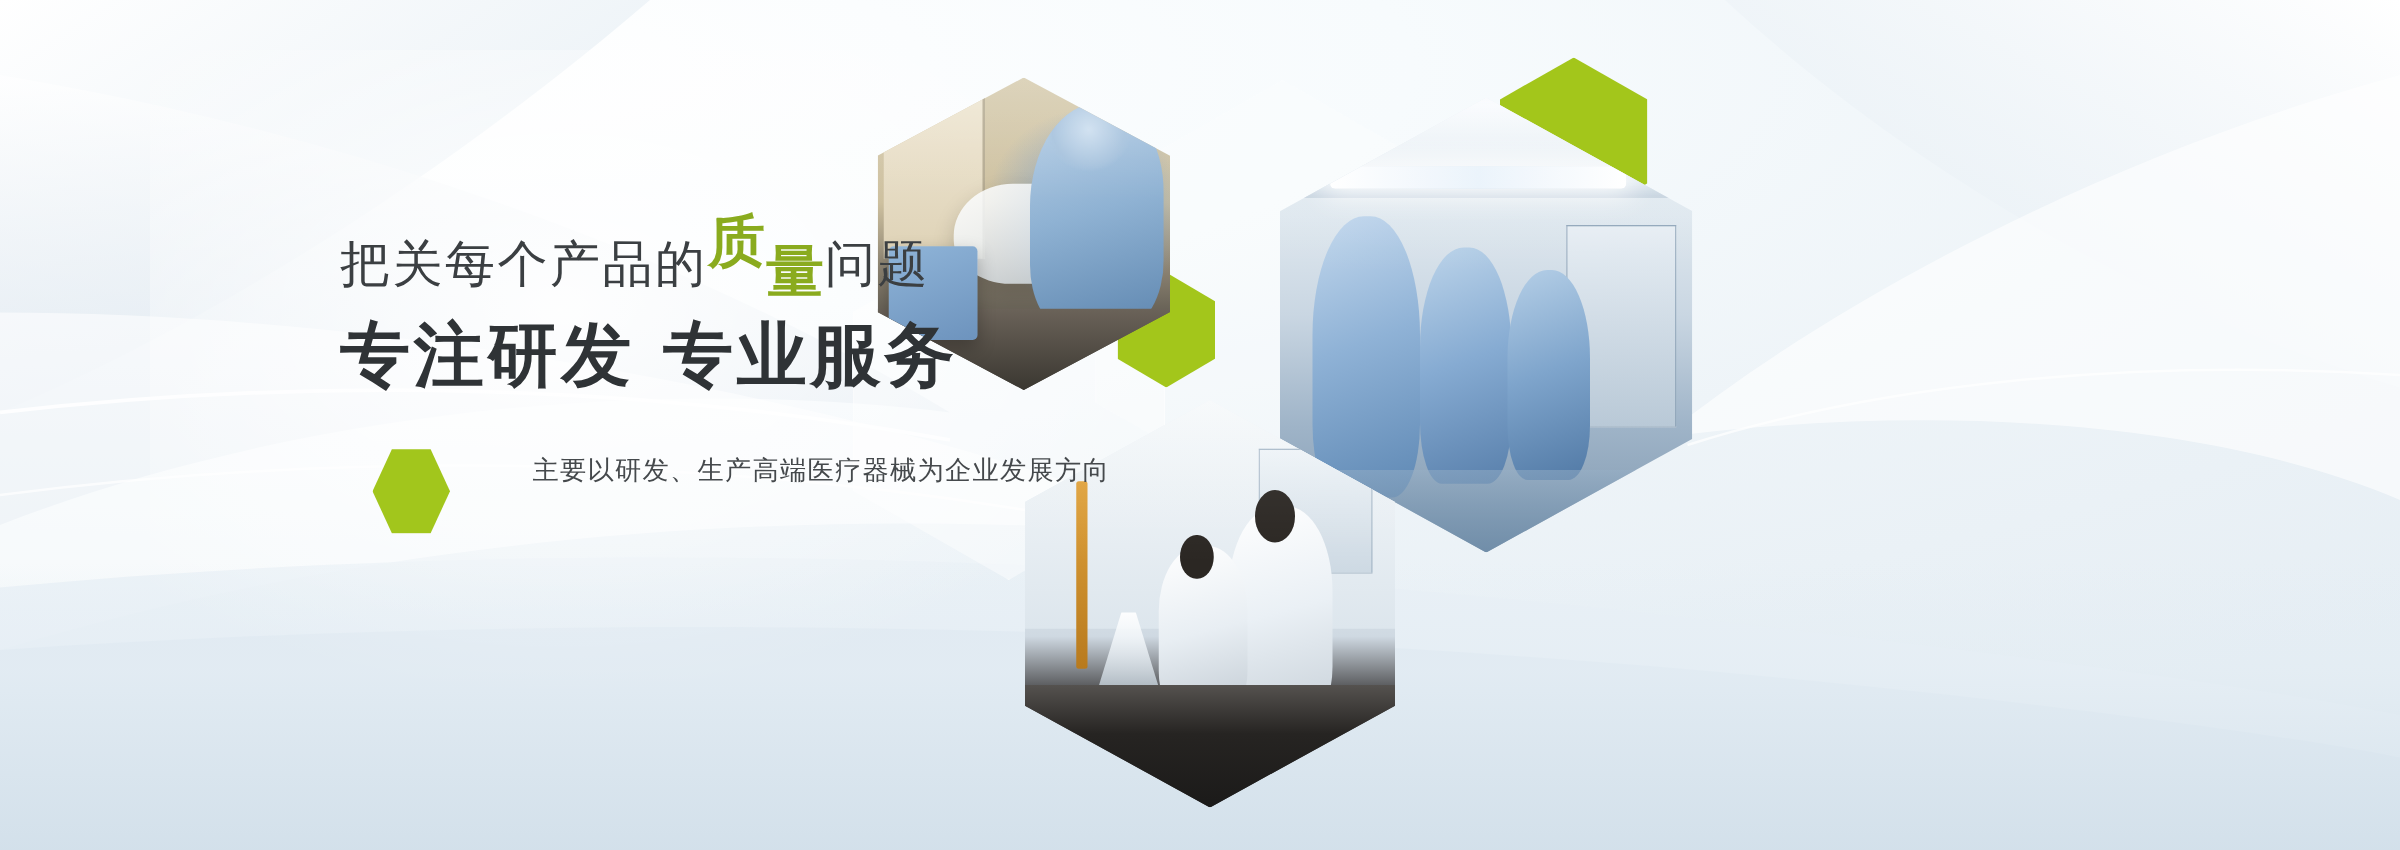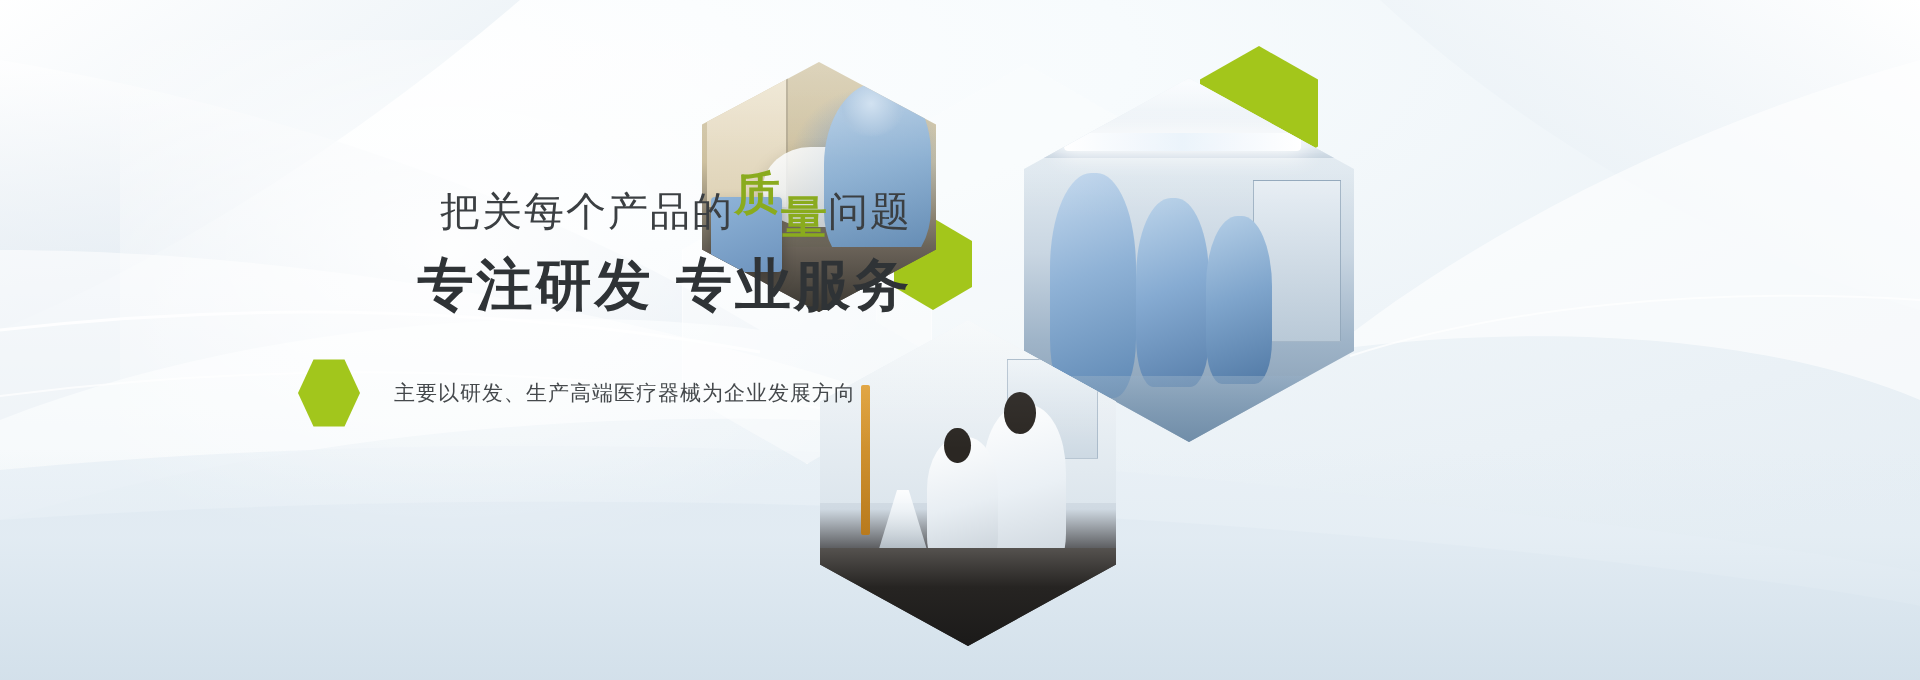--- a/index.html
+++ b/index.html
@@ -25,21 +25,21 @@
     pointer-events:none;
   }
   .glow{
     position:absolute;left:120px;top:40px;width:820px;height:520px;
     background:radial-gradient(closed-side at 40% 40%, rgba(255,255,255,.9), rgba(255,255,255,0) 70%);
     background:radial-gradient(ellipse at 40% 40%, rgba(255,255,255,.92) 0%, rgba(255,255,255,0) 70%);
     pointer-events:none;
   }
 
   
-  .copy{position:absolute;left:272px;top:178px;width:640px;text-align:right;}
+  .copy{position:absolute;left:272px;top:178px;width:640px;}
 
   .line1{
     position:relative;height:62px;white-space:nowrap;
     font-size:40px;line-height:62px;color:#3b3f42;letter-spacing:2px;
     font-family:"DejaVu Sans","Liberation Sans",sans-serif;
   }
   .line1 .seg{display:inline-block;vertical-align:baseline;}
   .hl{
     font-weight:bold;color:#8aab1e;letter-spacing:1px;
     font-size:46px;
@@ -47,21 +47,21 @@
   .hl-up{position:relative;top:-16px;}
   .hl-dn{position:relative;top:8px;}
 
   .line2{
     margin-top:16px;white-space:nowrap;
     font-size:56px;line-height:58px;color:#2f3336;font-weight:bold;letter-spacing:3px;
     font-family:"DejaVu Sans","Liberation Sans",sans-serif;
   }
 
   
-  .subwrap{position:absolute;left:298px;top:358px;display:flex;align-items:center;}
+  .subwrap{position:absolute;left:298px;top:358px;display:flex;align-items:flex-start;gap:32px;}
   .hexbullet{
     width:62px;height:70px;flex:0 0 62px;background:#a2c61c;
     clip-path:polygon(25% 2%,75% 2%,100% 50%,75% 98%,25% 98%,0% 50%);
   }
   .subtext{
     margin-left:34px;font-size:21px;line-height:37px;color:#45494c;letter-spacing:1px;
     font-family:"DejaVu Sans","Liberation Sans",sans-serif;white-space:nowrap;
   }
 
   

